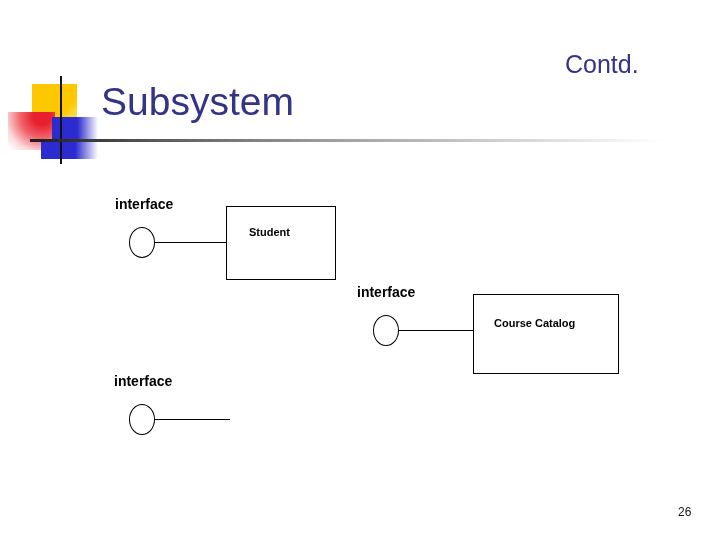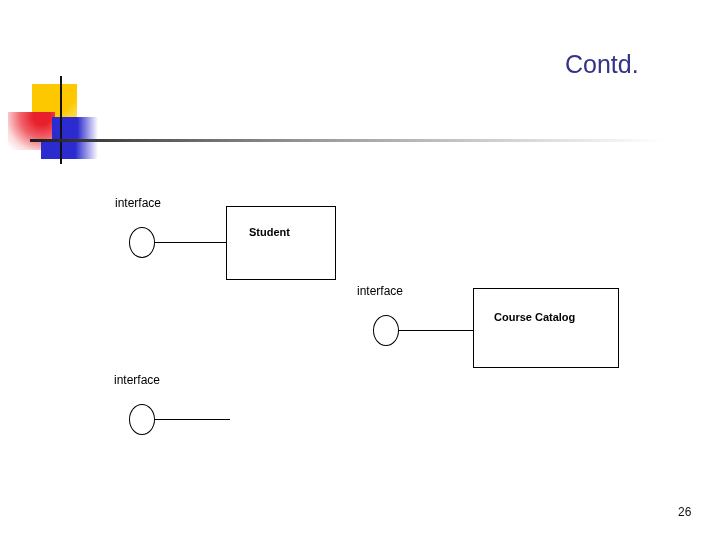--- a/index.html
+++ b/index.html
@@ -40,21 +40,21 @@
     font-size:39px;font-weight:400;letter-spacing:0px;
     color:#333388;
   }
   .contd{
     position:absolute;left:565px;top:50px;
     font-size:25px;color:#333388;
   }
 
   
   .iface-label{
-    position:absolute;font-size:12px;font-weight:normal;color:#000;
+    position:absolute;font-size:14px;font-weight:bold;color:#000;
   }
   .lollipop{
     position:absolute;width:26px;height:31px;
     border:1px solid #000;border-radius:50%;
     background:#fff;box-sizing:border-box;
   }
   .connector{
     position:absolute;height:0;border-top:1px solid #000;
   }
   .ubox{
@@ -69,21 +69,21 @@
   .d1-label{left:115px;top:196px;}
   .d1-circle{left:129px;top:227px;}
   .d1-line{left:154px;top:242px;width:73px;}
   .d1-box{left:226px;top:206px;width:110px;height:74px;}
   .d1-box span{left:22px;top:19px;}
 
   
   .d2-label{left:357px;top:284px;}
   .d2-circle{left:373px;top:315px;}
   .d2-line{left:398px;top:330px;width:76px;}
-  .d2-box{left:473px;top:288px;width:146px;height:80px;}
+  .d2-box{left:473px;top:294px;width:146px;height:80px;}
   .d2-box span{left:20px;top:22px;}
 
   
   .d3-label{left:114px;top:373px;}
   .d3-circle{left:129px;top:404px;}
   .d3-line{left:154px;top:419px;width:76px;}
   .d3-box{left:229px;top:382px;width:108px;height:74px;}
   .d3-box span{left:22px;top:20px;}
 
   .page-number{
@@ -98,20 +98,21 @@
 
   <div class="contd">Contd.</div>
 
   <div class="sq-yellow"></div>
   <div class="sq-red"></div>
   <div class="sq-blue"></div>
   <div class="sq-blue2"></div>
   <div class="vline"></div>
   <div class="hrule"></div>
 
+  <h1 class="title">Subsystem</h1>
 
   <div class="iface-label d1-label">interface</div>
   <div class="lollipop d1-circle"></div>
   <div class="connector d1-line"></div>
   <div class="ubox d1-box">
     <span>Student</span>
   </div>
 
   <div class="iface-label d2-label">interface</div>
   <div class="lollipop d2-circle"></div>

